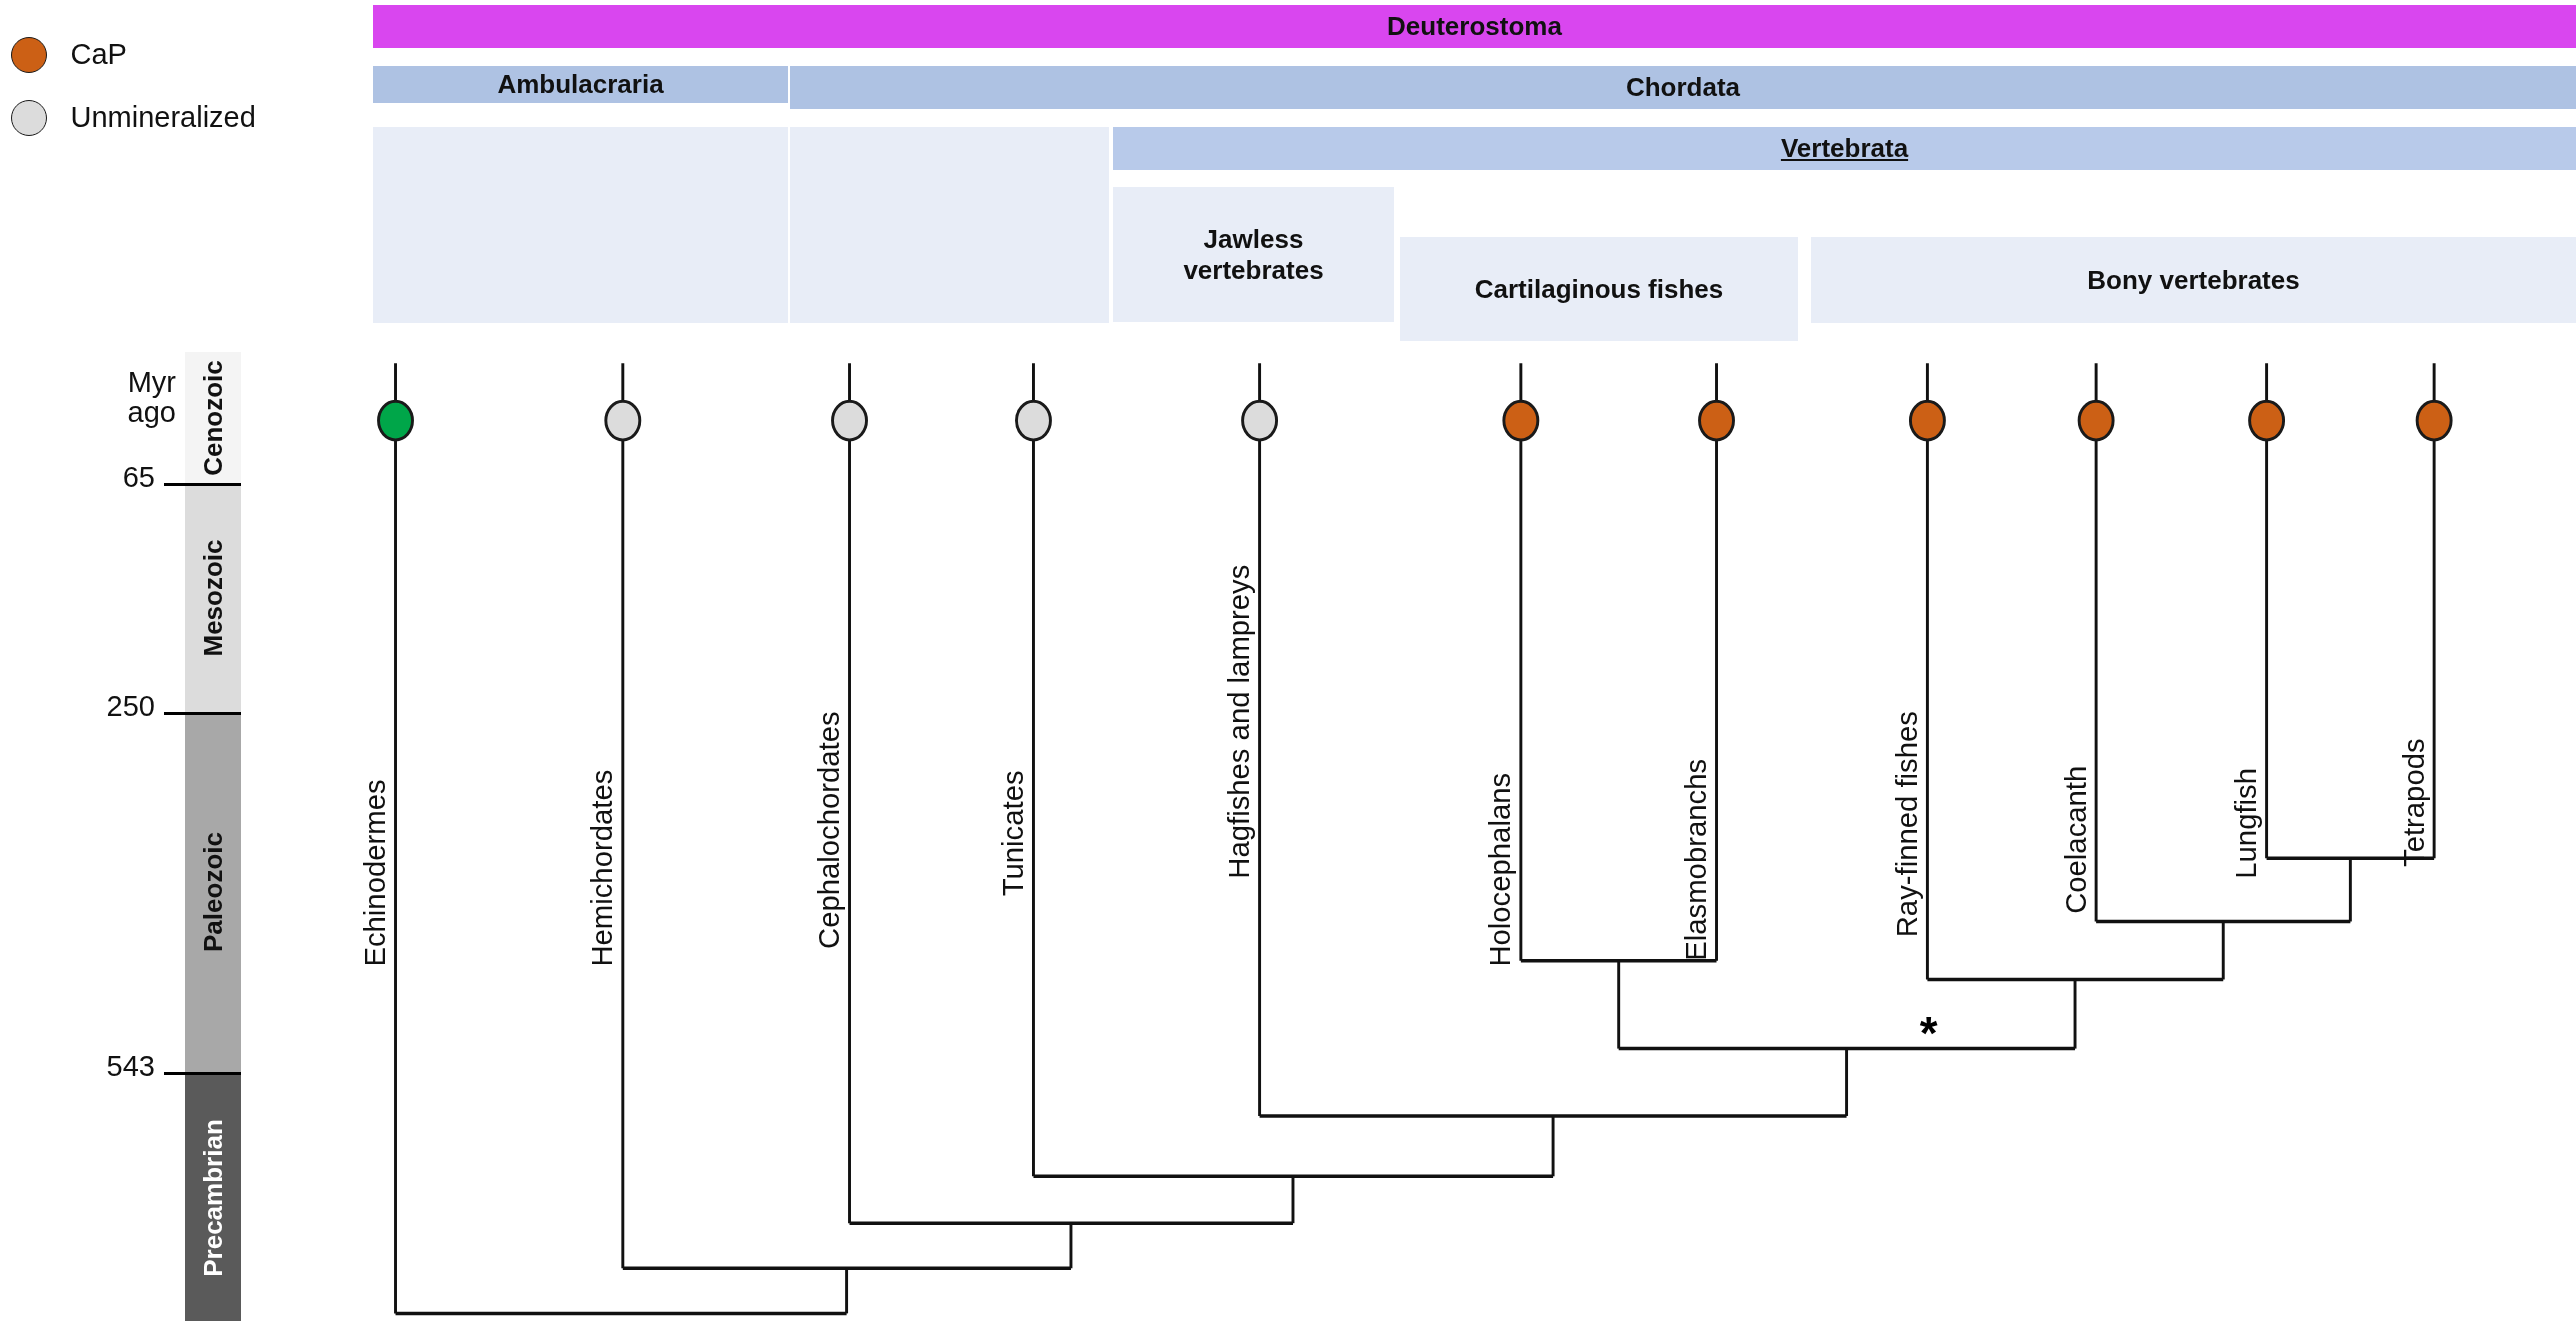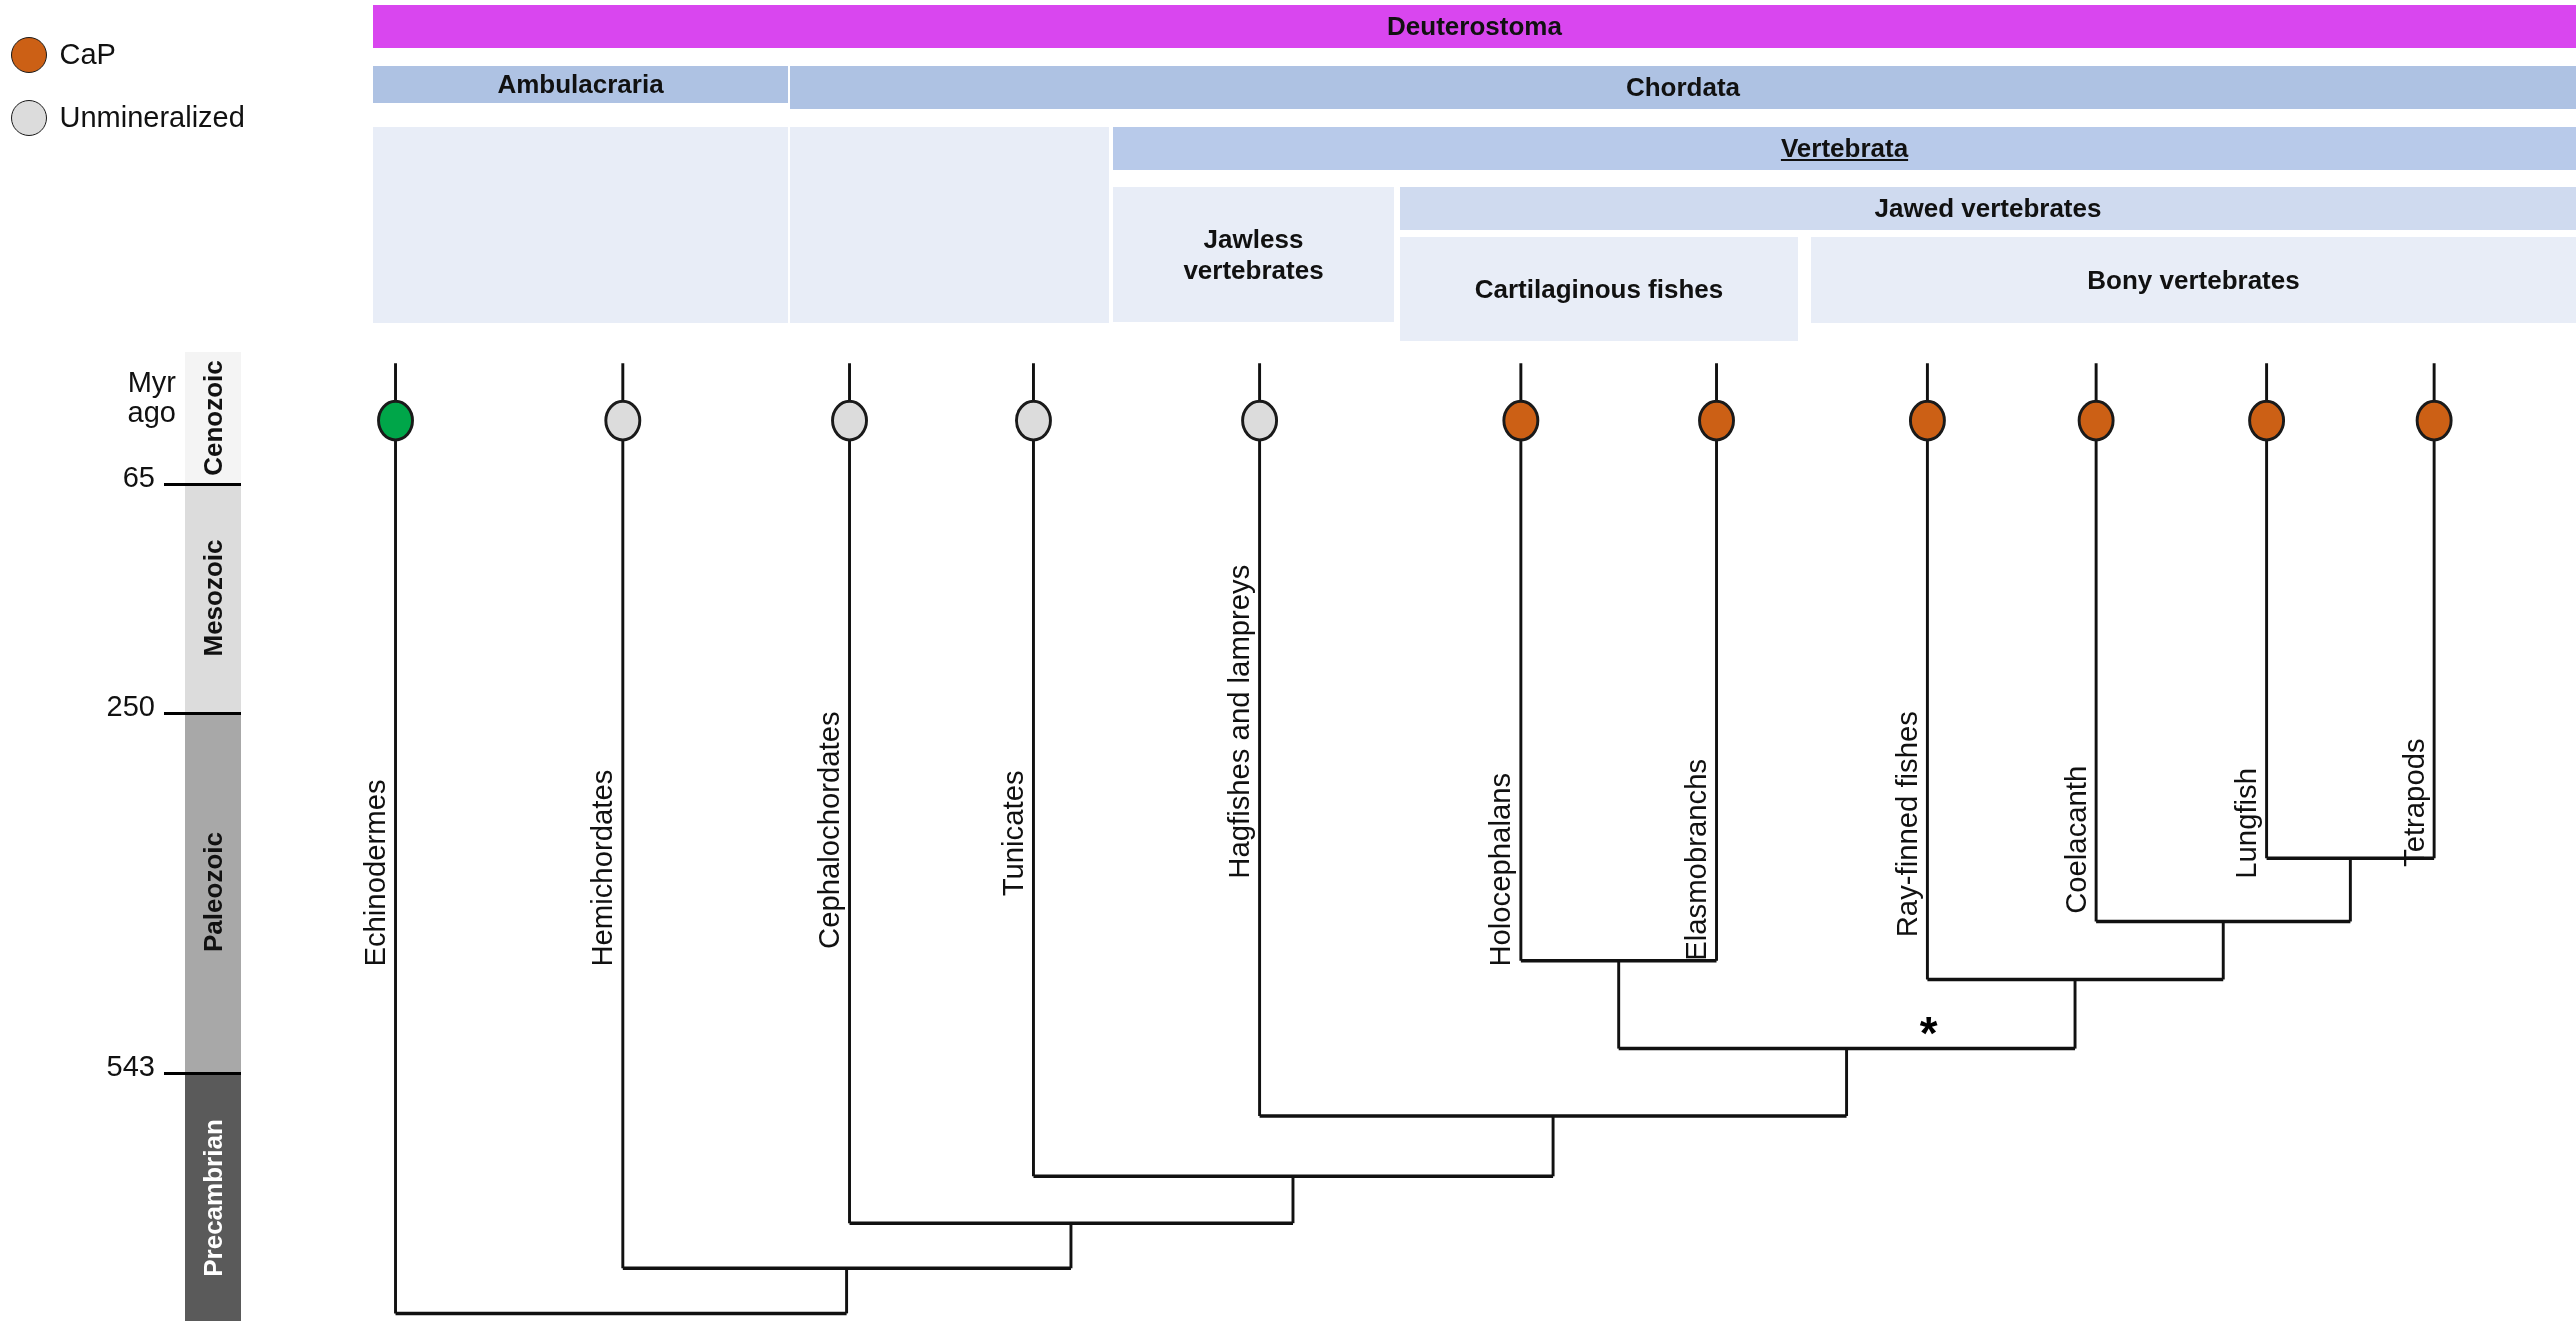--- a/index.html
+++ b/index.html
@@ -6,21 +6,21 @@
   body{width:2576px;height:1321px;position:relative;
        font-family:"Liberation Sans","DejaVu Sans",sans-serif;
        -webkit-font-smoothing:antialiased;}
   .root{position:absolute;inset:0;}
 
   
   .legend{position:absolute;left:10.5px;top:23.4px;width:328px;}
   .legend-row{display:flex;align-items:center;height:63px;}
   .legend-dot{width:36px;height:36px;border-radius:50%;
               border:1.8px solid #1a1a1a;box-sizing:border-box;flex:0 0 auto;}
-  .legend-label{margin-left:13px;font-size:29px;color:#111;line-height:1;}
+  .legend-label{margin-left:24px;font-size:29px;color:#111;line-height:1;}
 
   
   .bars{position:absolute;left:0;top:0;width:2576px;height:334px;}
   .bar{position:absolute;box-sizing:border-box;display:flex;
        align-items:center;justify-content:center;text-align:center;
        font-weight:bold;color:#111;line-height:1.18;}
   .bar.t1{background:#d946ef;font-size:26px;}
   .bar.t2{background:#aec2e3;font-size:26px;}
   .bar.t3{background:#b8caea;font-size:26px;}
   .bar.t4{background:#cfdaef;font-size:26px;}
@@ -69,23 +69,20 @@
       <div class="bar t2" style="left: 790px; top: 66px; width: 1786px; height: 43px;">
         <span>Chordata</span>
       </div>
       <div class="bar t5" style="left: 373px; top: 127px; width: 415px; height: 196px;"></div>
       <div class="bar t5" style="left: 790px; top: 127px; width: 319px; height: 196px;"></div>
       <div class="bar t3" style="left: 1113px; top: 127px; width: 1463px; height: 43px; text-decoration: underline;">
         <span>Vertebrata</span>
       </div>
       <div class="bar t5" style="left: 1113px; top: 187px; width: 281px; height: 135px;">
         <span>Jawless<br>vertebrates</span>
-      </div>
-      <div class="bar t4" style="left: 1400px; top: 187px; width: 1176px; height: 43px;">
-        <span>Jawed vertebrates</span>
       </div>
       <div class="bar t5" style="left: 1400px; top: 237px; width: 398px; height: 104px;">
         <span>Cartilaginous fishes</span>
       </div>
       <div class="bar t5" style="left: 1811px; top: 237px; width: 765px; height: 86px;">
         <span>Bony vertebrates</span>
       </div>
     </div>
 
   <div id="scale-host">

